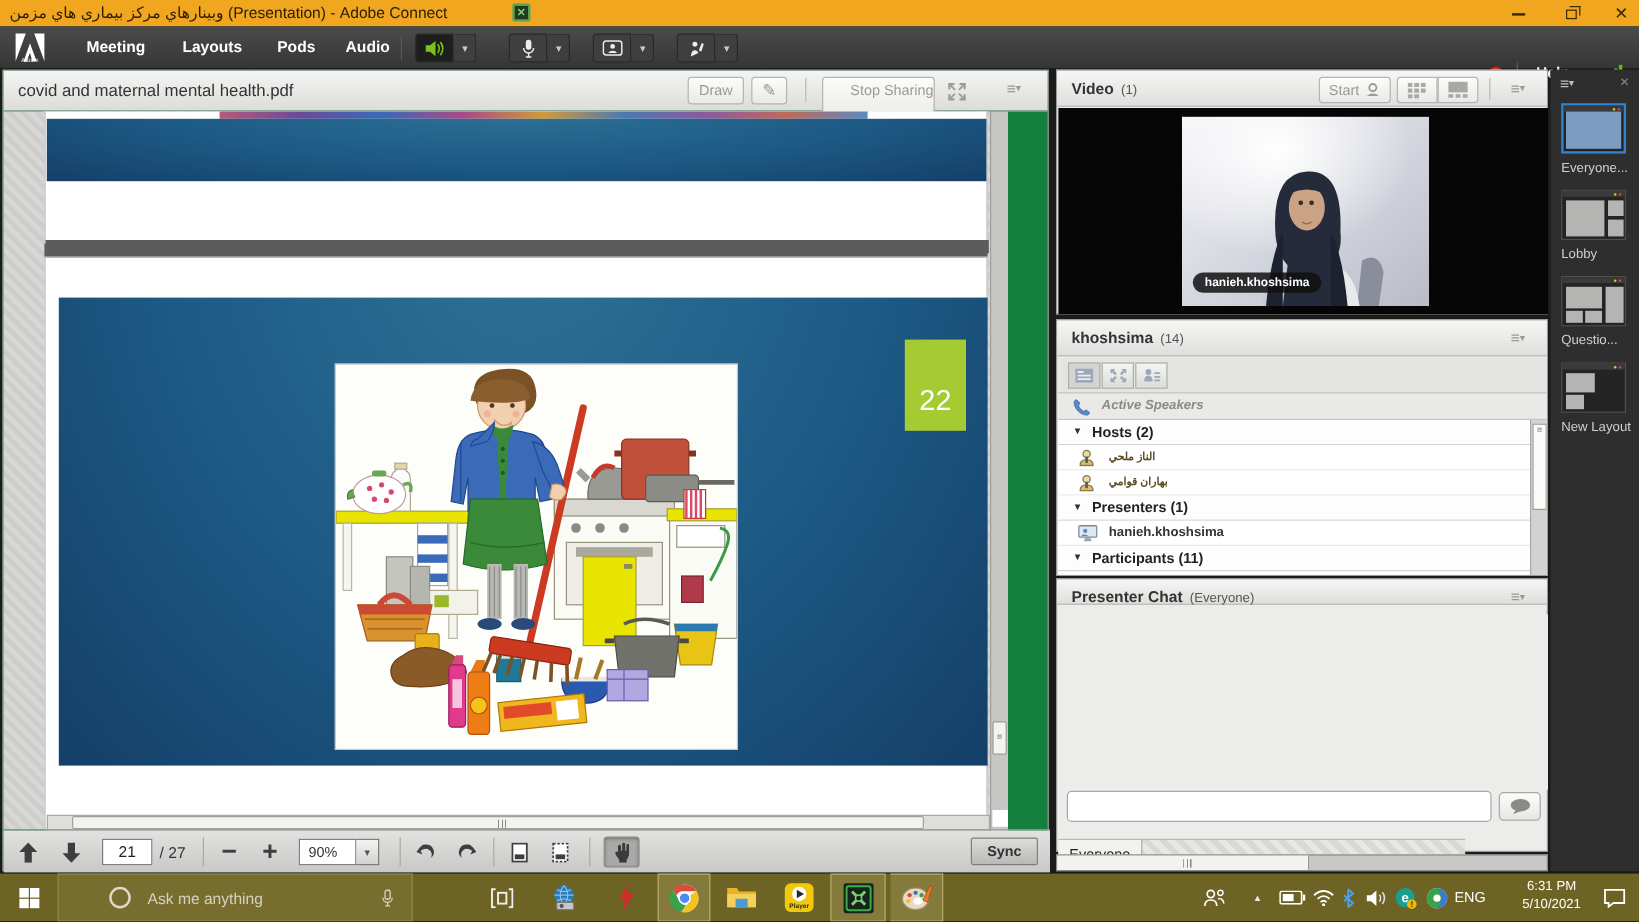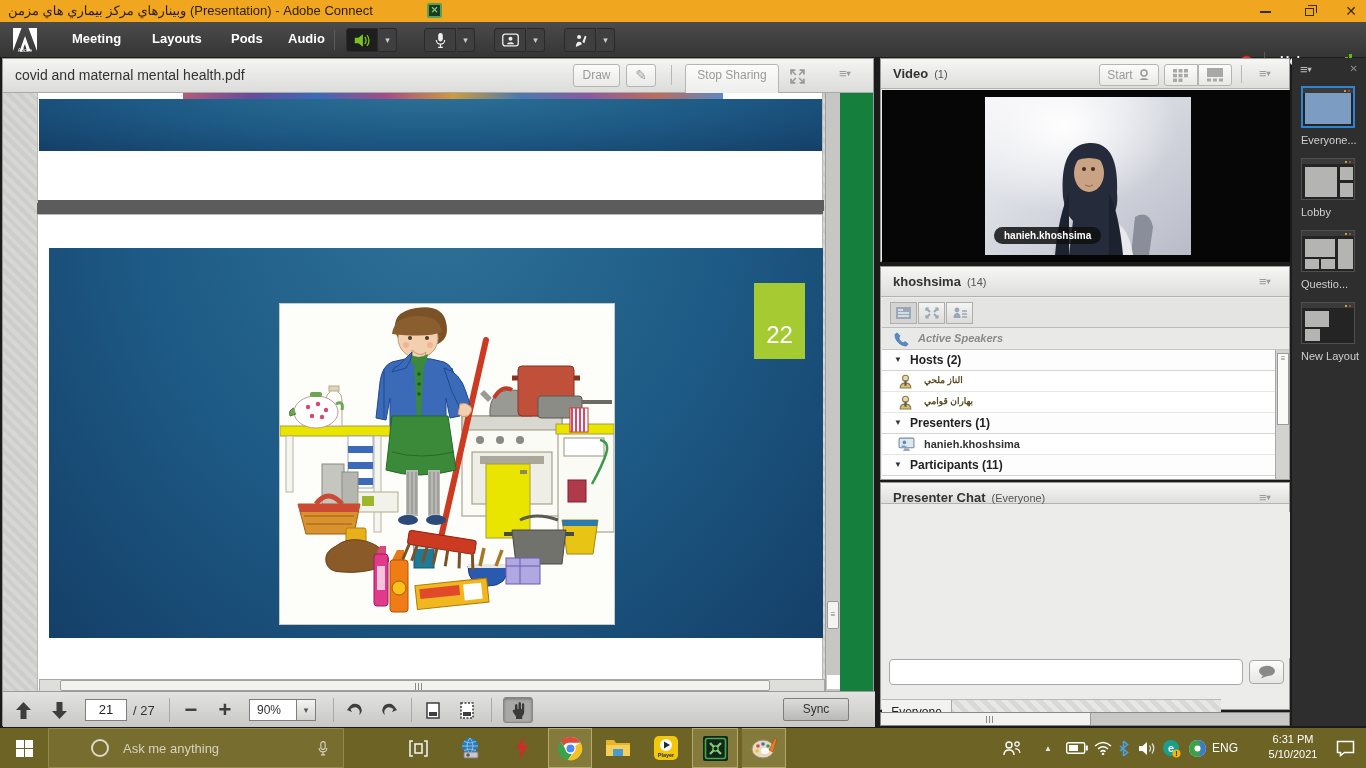--- a/index.html
+++ b/index.html
@@ -49,21 +49,21 @@
   .hhandle{position:absolute;left:20px;top:0px;width:710px;height:11px;background:#f2f2f0;border:1px solid #a0a09e;border-radius:2px;}
   .grip3v{position:absolute;left:50%;top:2px;width:7px;height:7px;background:repeating-linear-gradient(90deg,#8a8a88 0 1px,transparent 1px 3px);}
   .ctrlbar{position:absolute;left:0;top:632px;width:872px;height:36px;background:linear-gradient(#e2e2e0,#c8c8c6);border-top:1px solid #9a9a98;}
   .cico{position:absolute;top:6px;width:24px;height:24px;display:flex;align-items:center;justify-content:center;color:#3e3e3e;}
   .cdiv{position:absolute;top:6px;width:1px;height:24px;background:#a8a8a6;}
   .pageinput{position:absolute;left:82px;top:7px;width:42px;height:22px;background:#fff;border:1px solid #7e7e7c;text-align:center;font-size:13px;color:#222;line-height:20px;}
   .ptotal{position:absolute;left:130px;top:11px;font-size:13px;color:#333;}
   .zoombox{position:absolute;left:246px;top:7px;width:48px;height:22px;background:#fff;border:1px solid #7e7e7c;font-size:12px;color:#333;line-height:20px;padding-left:7px;}
   .zoomcaret{position:absolute;left:294px;top:7px;width:19px;height:22px;background:linear-gradient(#f4f4f2,#d2d2d0);border:1px solid #7e7e7c;border-left:none;color:#555;font-size:9px;text-align:center;line-height:21px;}
   .handbtn{position:absolute;left:500px;top:5px;width:30px;height:26px;background:#a9a9a7;border:1px solid #878785;border-radius:3px;box-shadow:inset 0 1px 3px rgba(0,0,0,.35);display:flex;align-items:center;justify-content:center;}
-  .syncbtn{position:absolute;left:780px;top:6px;width:66px;height:23px;background:linear-gradient(#dcdcda,#b9b9b7);border:1px solid #7e7e7c;border-radius:2px;font-size:12px;font-weight:normal;color:#333;text-align:center;line-height:21px;}
+  .syncbtn{position:absolute;left:806px;top:6px;width:56px;height:23px;background:linear-gradient(#dcdcda,#b9b9b7);border:1px solid #7e7e7c;border-radius:2px;font-size:12px;font-weight:bold;color:#333;text-align:center;line-height:21px;}
   
   .videopod{left:880px;top:58px;width:410px;height:204px;}
   .videobody{position:absolute;left:1px;top:31px;width:408px;height:172px;background:#060606;}
   .cam{position:absolute;left:103px;top:7px;width:206px;height:158px;overflow:hidden;}
   .nametag{position:absolute;left:9px;bottom:11px;background:rgba(15,15,15,.85);color:#fff;font-size:10px;font-weight:bold;padding:3px 10px;border-radius:9px;}
   .startbtn{left:218px;top:5px;width:60px;height:22px;display:flex;align-items:center;justify-content:center;gap:4px;}
   .viewbtn{position:absolute;top:5px;width:34px;height:22px;border:1px solid #b5b5b3;background:linear-gradient(#fcfcfb,#e9e9e7);display:flex;align-items:center;justify-content:center;}
   
   .attpod{left:880px;top:266px;width:410px;height:214px;overflow:hidden;}
   .atoolbar{position:absolute;left:1px;top:31px;width:408px;height:30px;background:#e4e4e2;border-bottom:1px solid #bcbcba;}
@@ -182,21 +182,21 @@
         <i style="height:17px;"></i>
     </div>
   </div>
 
   <div class="abs pod sharepod">
     <div class="sharehead">
       <div class="podtitle" style="font-weight:normal;font-size:14px;top:8px;">covid and maternal mental health.pdf</div>
       <div class="gbtn" style="left:570px;top:5px;width:47px;height:23px;line-height:21px;">Draw</div>
       <div class="gbtn" style="left:623px;top:5px;width:30px;height:23px;line-height:21px;font-size:14px;">✎</div>
       <div class="vdiv" style="left:668px;top:6px;background:#b8b8b6;"></div>
-      <div class="gbtn" style="left:682px;top:5px;width:94px;height:38px;line-height:21px;">Stop Sharing</div>
+      <div class="gbtn" style="left:682px;top:5px;width:94px;height:38px;line-height:21px;text-align:right;">Stop Sharing</div>
       <div class="abs" style="left:786px;top:9px;">
         <svg width="17" height="17" viewBox="0 0 16 16">
             <path d="M6 2H2v4M10 2h4v4M6 14H2v-4M10 14h4v-4" stroke="#9a9a98" fill="none" stroke-width="1.7"></path>
             <path d="M2 2l4.5 4.5M14 2 9.5 6.5M2 14l4.5-4.5M14 14 9.5 9.5" stroke="#9a9a98" stroke-width="1.4"></path>
           </svg>
       </div>
       <div class="podmenu" style="left:836px;"><span>≡</span><small>▾</small></div>
     </div>
 
     <div class="abs stripes" style="left:0;top:34px;width:822px;height:598px;overflow:hidden;">

